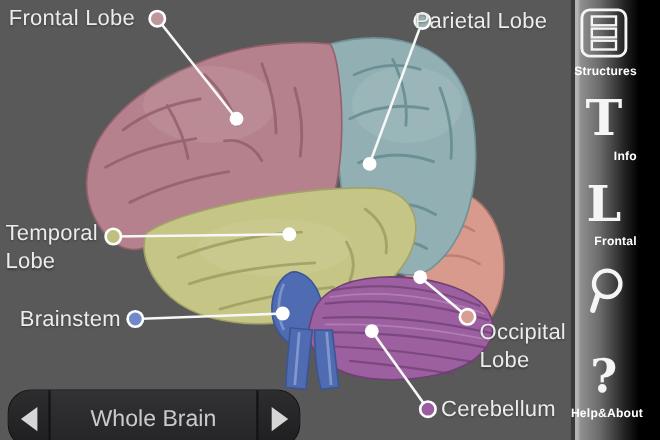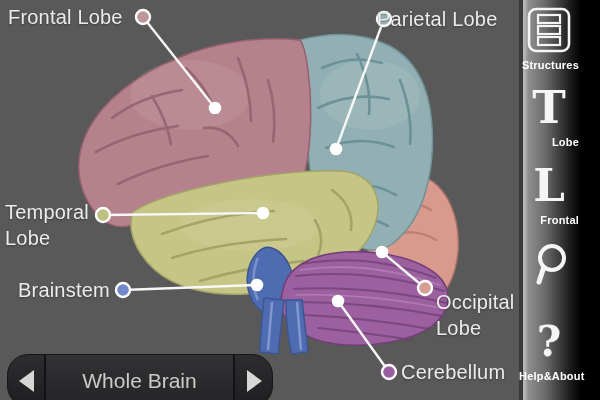--- a/index.html
+++ b/index.html
@@ -190,21 +190,21 @@
           <rect x="13" y="9" width="22" height="8" fill="none" stroke="#f5f5f5" stroke-width="2.2"></rect>
           <rect x="13" y="20" width="22" height="8" fill="none" stroke="#f5f5f5" stroke-width="2.2"></rect>
           <rect x="13" y="31" width="22" height="8" fill="none" stroke="#f5f5f5" stroke-width="2.2"></rect>
         </svg>
       </div>
       <div class="side-label">Structures</div>
     </div>
 
     <div class="side-item" id="item-info">
       <div class="side-icon glyph" style="height:46px;">T</div>
-      <div class="side-label">Lobe</div>
+      <div class="side-label">Info</div>
     </div>
 
     <div class="side-item" id="item-labels">
       <div class="side-icon glyph" style="height:46px;">L</div>
       <div class="side-label">Frontal</div>
     </div>
 
     <div class="side-item" id="item-search">
       <div class="side-icon" style="height:50px;">
         <svg width="48" height="50" viewBox="0 0 48 50">

